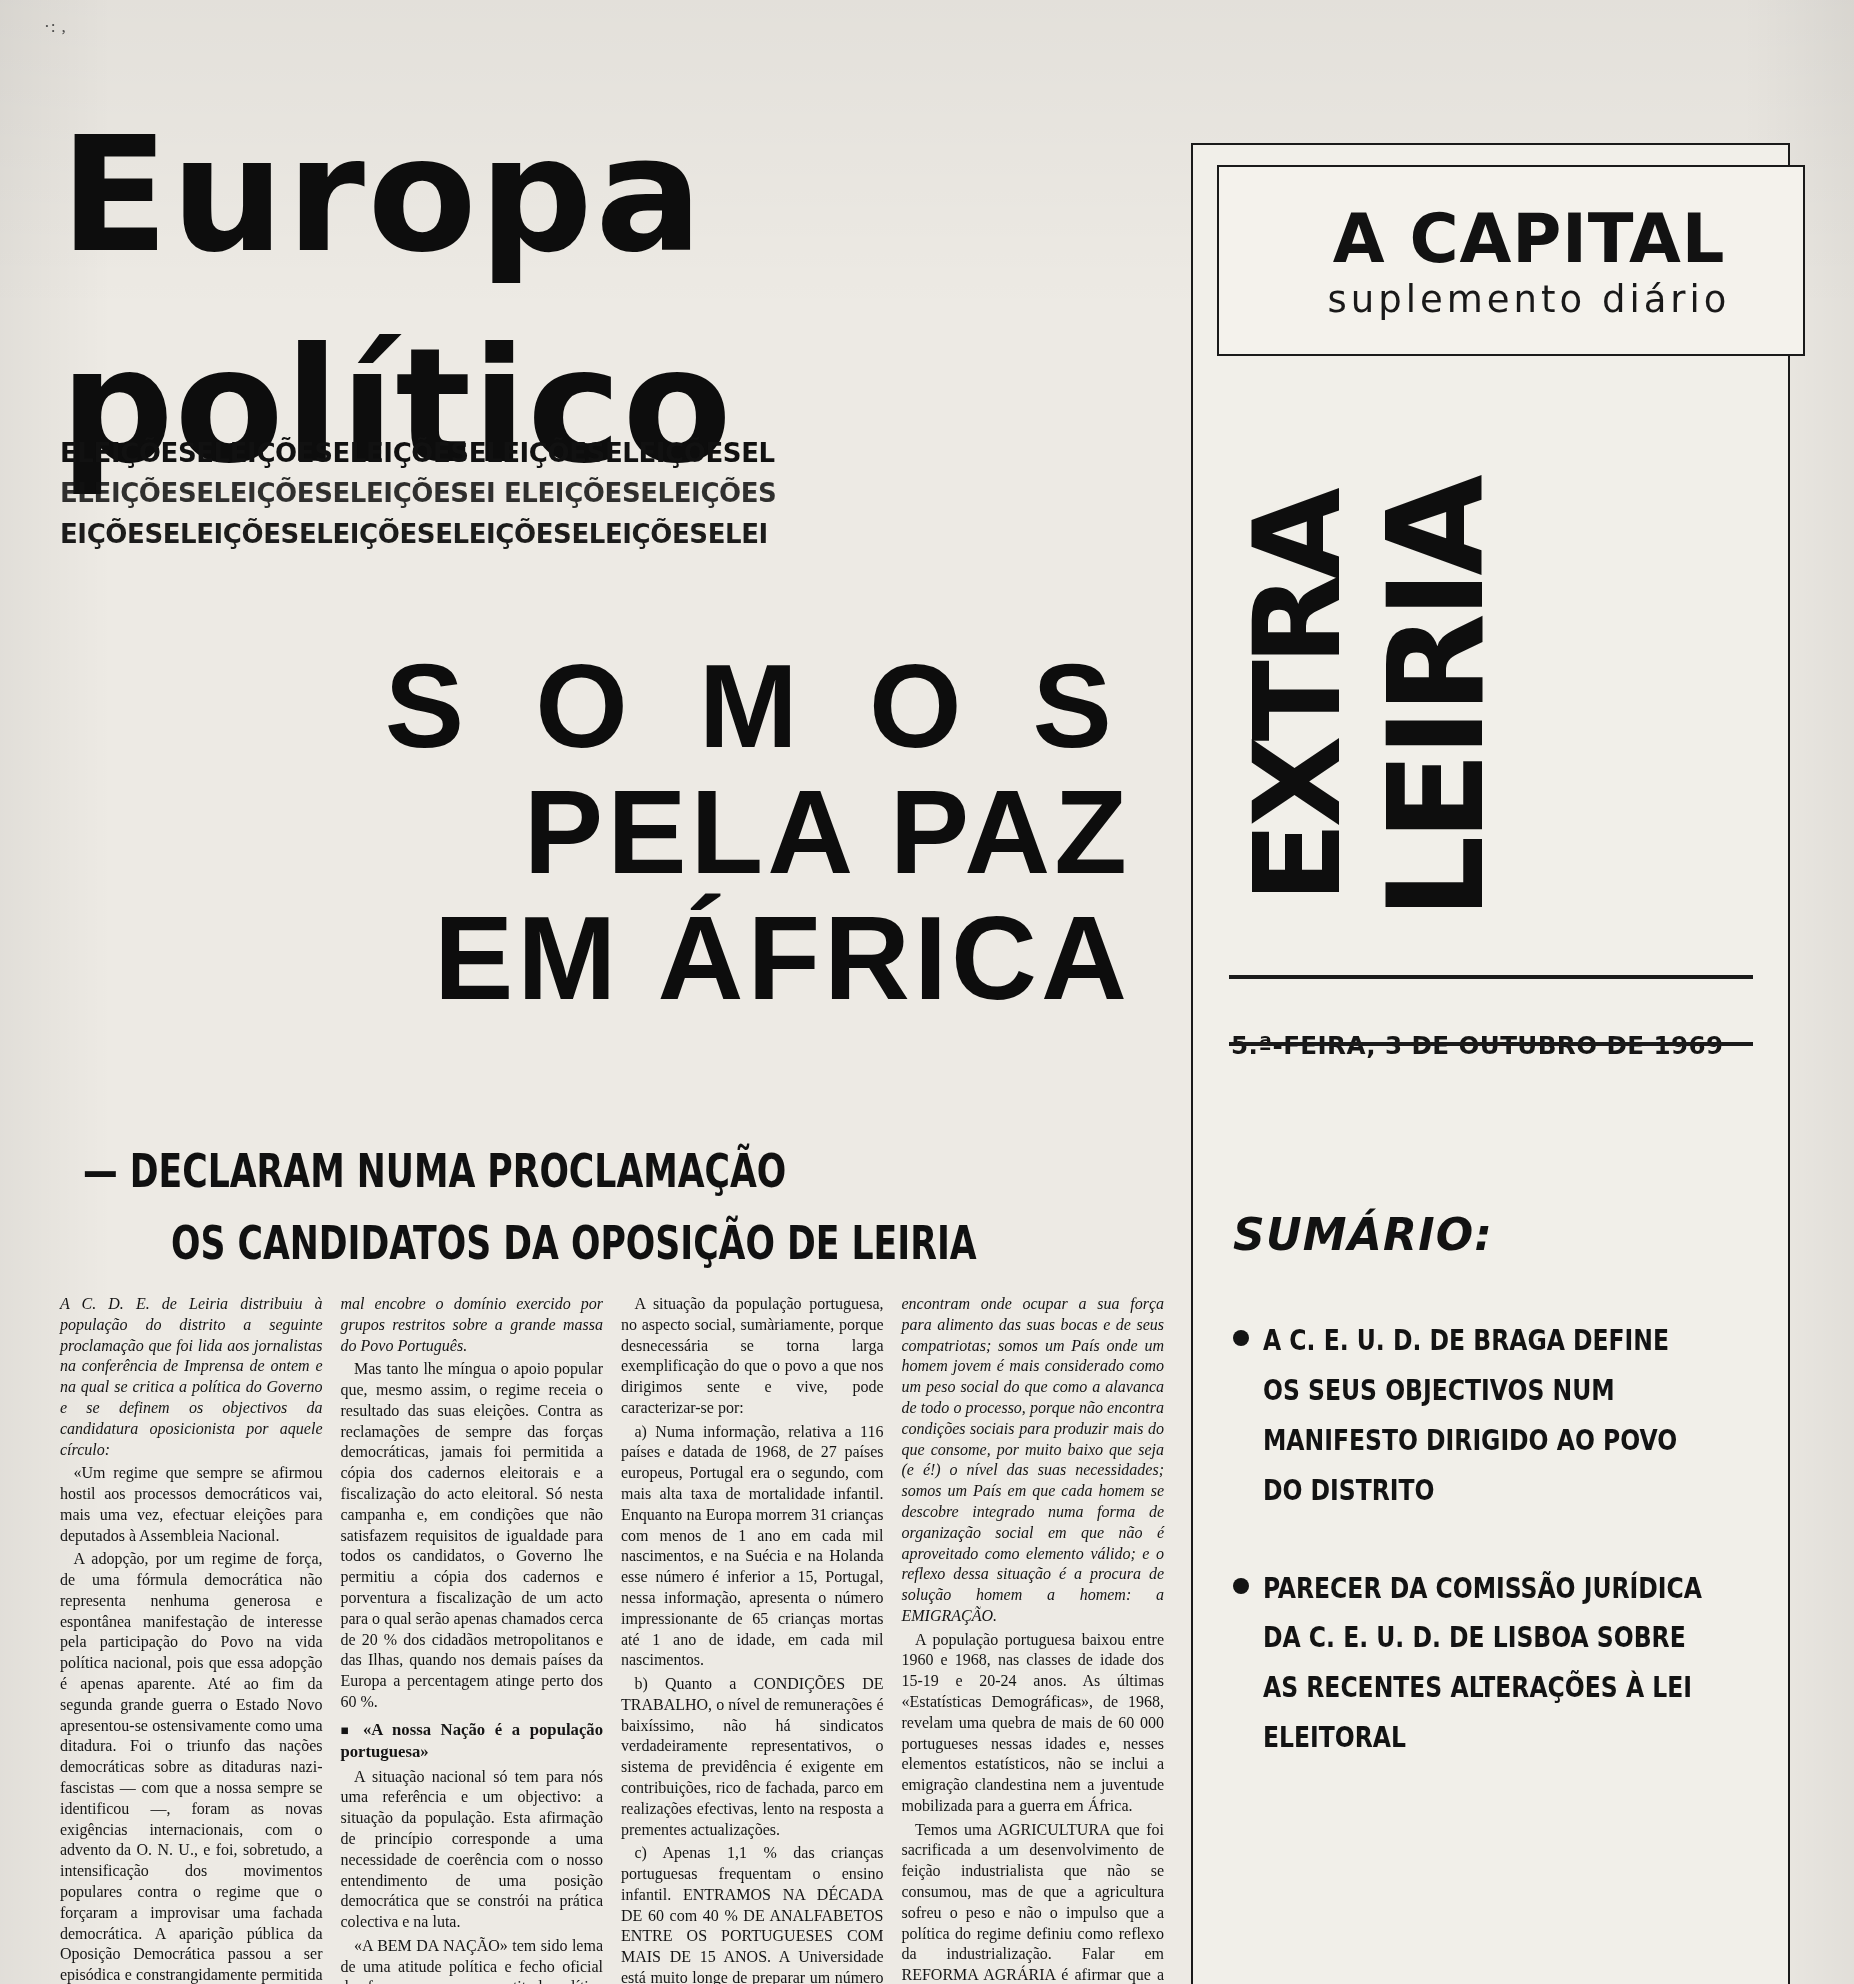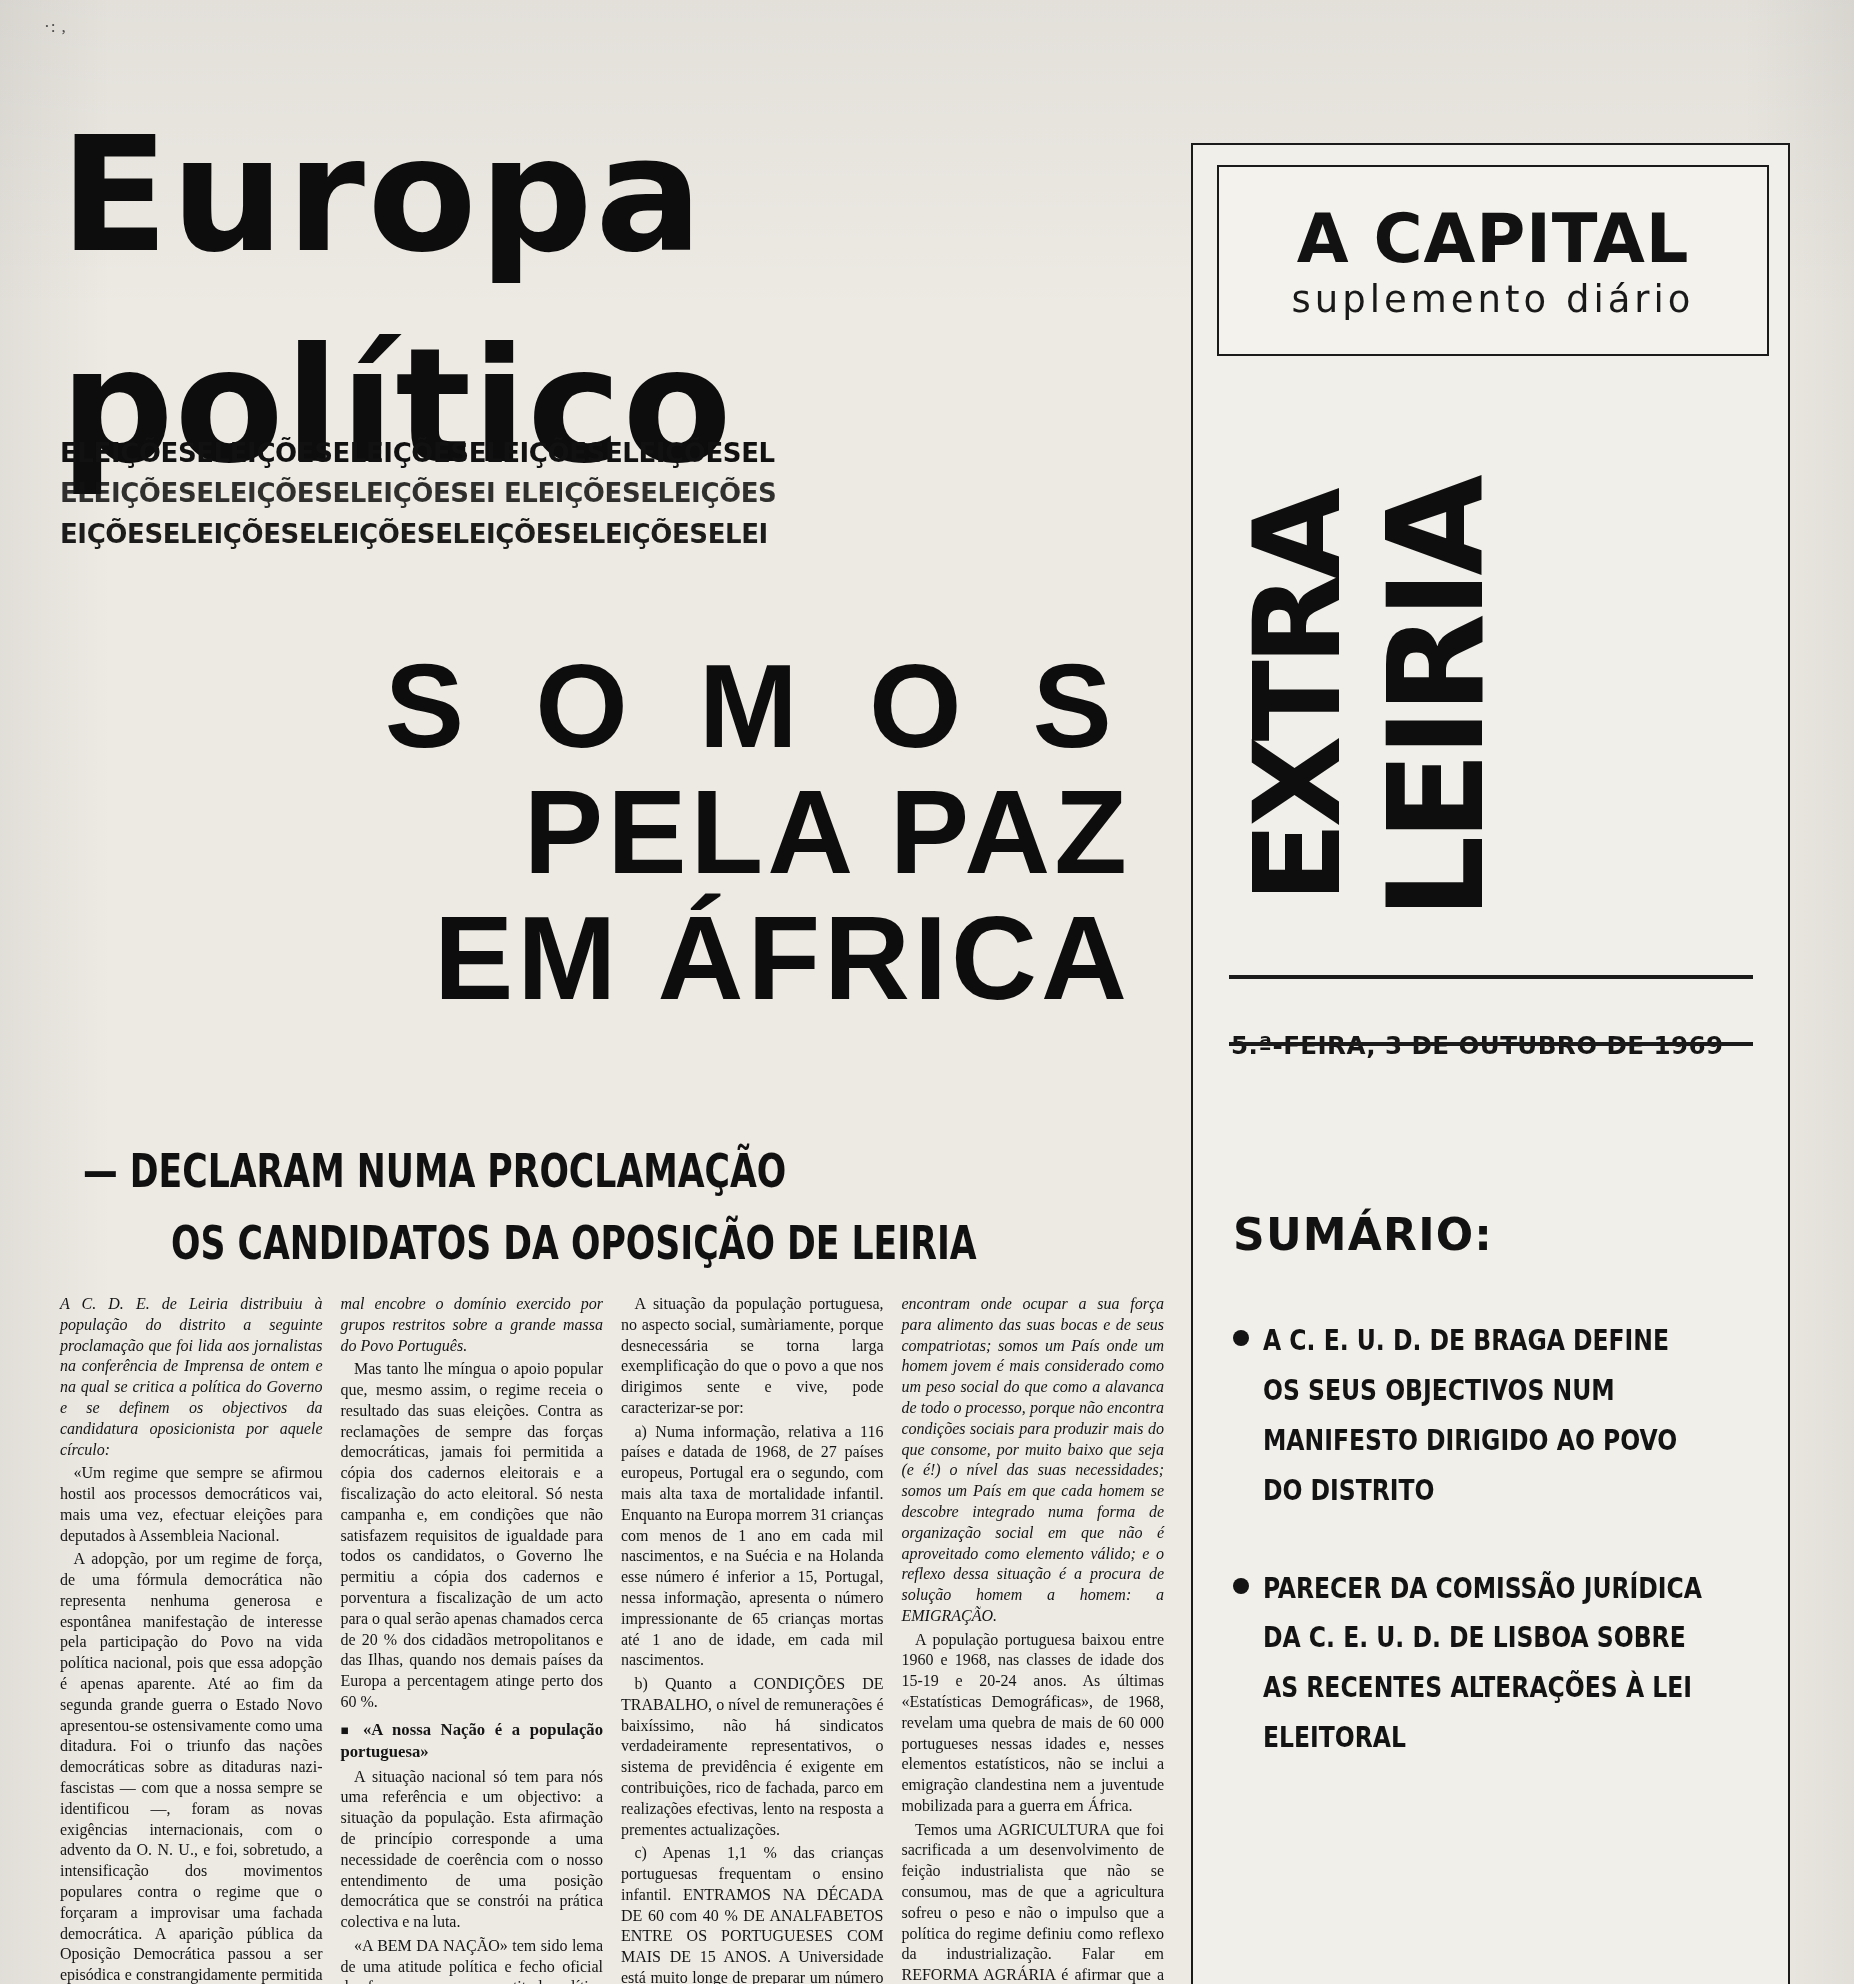--- a/index.html
+++ b/index.html
@@ -158,20 +158,21 @@
   .acapital-box {
     position:absolute;
     left: 24px; top: 20px;
     width: 548px; height: 187px;
     border: 2.4px solid #1a1a1a;
     background:#f4f2ec;
     display:flex;
     flex-direction:column;
     align-items:center;
     justify-content:center;
+    padding-left:36px;
   }
   .acapital {
     font-family: "DejaVu Sans", sans-serif;
     font-weight: 700;
     font-size: 67px;
     letter-spacing: 0.8px;
     color:#121212;
   }
   .suplemento {
     font-family: "DejaVu Sans", sans-serif;
@@ -223,20 +224,21 @@
     font-size: 24.6px;
     letter-spacing: 0.4px;
     color:#161616;
     margin-top:32px;
   }
 
   .sumario {
     position:absolute;
     left: 40px; top: 1064px;
     font-family: "DejaVu Sans", sans-serif;
+    font-style: italic;
     font-weight: 700;
     font-size: 44px;
     letter-spacing: 1.2px;
     color:#121212;
   }
 
   .sum-items {
     position:absolute;
     left: 40px; top: 1171px;
     width: 528px;

